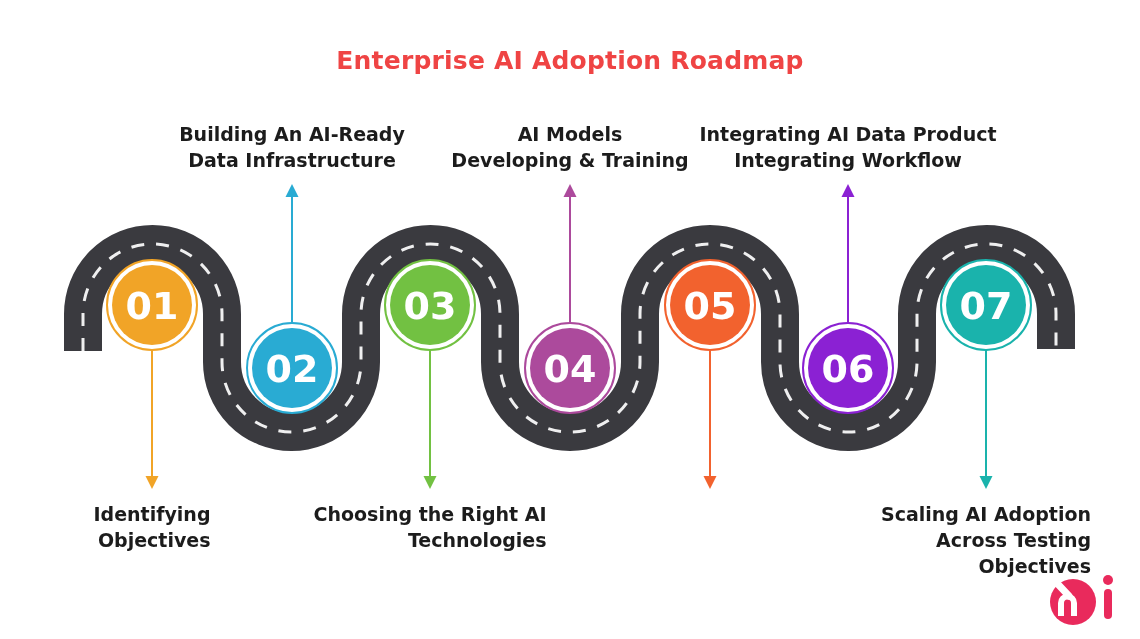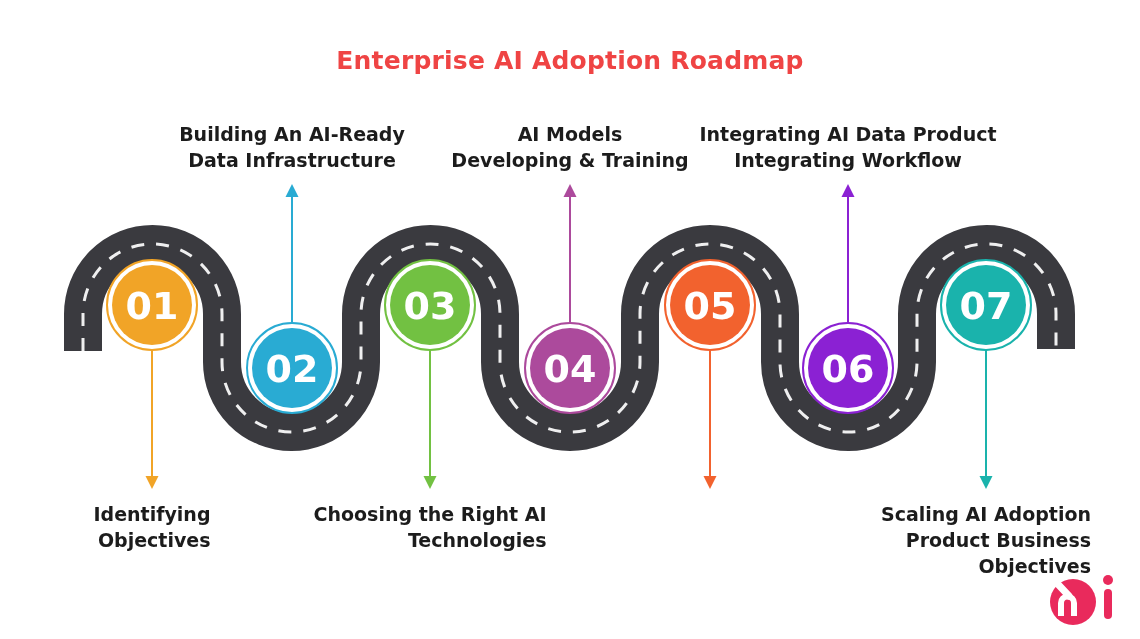--- a/index.html
+++ b/index.html
@@ -138,21 +138,21 @@
   </div>
 
 
   <div class="label top" style="left:848px">
     <div>Integrating AI Data Product</div>
     <div>Integrating Workflow</div>
   </div>
 
   <div class="label bottom" style="left:986px">
     <div>Scaling AI Adoption</div>
-    <div>Product Business</div>
+    <div>Across Testing</div>
     <div>Objectives</div>
   </div>
 
   <svg class="logo" width="84" height="58" viewBox="0 0 84 58">
     <circle cx="27" cy="32" r="23" fill="#E92A5C"></circle>
     <line x1="8" y1="10" x2="23" y2="26" stroke="#ffffff" stroke-width="7" stroke-linecap="round"></line>
     <path d="M15 46 V33 a6.5 6.5 0 0 1 13 0 V46" fill="none" stroke="#ffffff" stroke-width="6"></path>
     <line x1="62" y1="23" x2="62" y2="45" stroke-width="8" stroke-linecap="round" stroke="#E92A5C"></line>
     <circle cx="62" cy="10" r="5" fill="#E92A5C"></circle>
   </svg>

